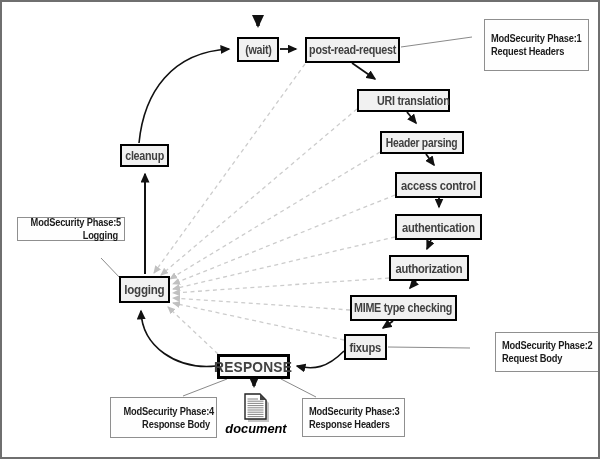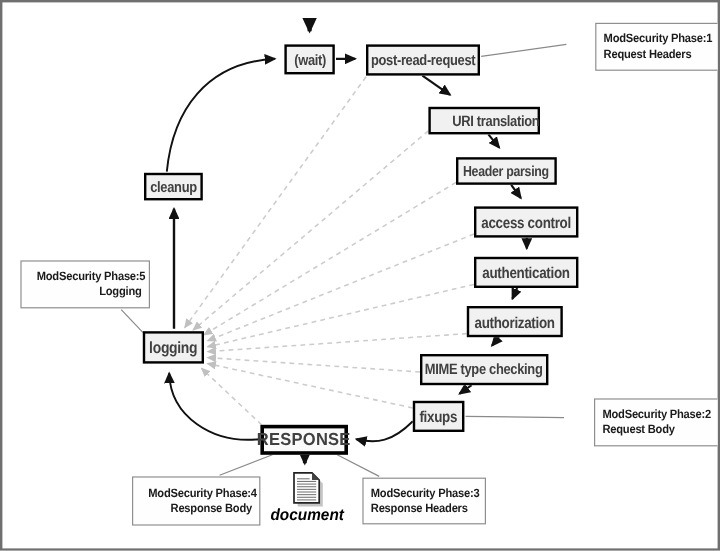--- a/index.html
+++ b/index.html
@@ -149,40 +149,40 @@
     </div>
 
   <div class="node" style="left:117px; top:274px; width:51px;  height:27px; font-size:13.5px;">
     <span class="lbl">logging</span>
     </div>
 
   <div class="node" style="left:118px; top:142px; width:49px;  height:23px; font-size:12.5px;">
     <span class="lbl">cleanup</span>
     </div>
 
-  <div class="ann" style="left:494px; top:17px;  width:105px; height:40px;">
+  <div class="ann" style="left:482px; top:17px;  width:105px; height:52px;">
     <span class="t">ModSecurity Phase:1</span>
     <span class="t">Request Headers</span>
   </div>
 
   <div class="ann" style="left:493px; top:330px; width:105px; height:40px;">
     <span class="t">ModSecurity Phase:2</span>
     <span class="t">Request Body</span>
   </div>
 
   <div class="ann" style="left:300px; top:396px; width:103px; height:39px;">
     <span class="t">ModSecurity Phase:3</span>
     <span class="t">Response Headers</span>
   </div>
 
   <div class="ann right" style="left:108px; top:395px; width:107px; height:41px;">
     <span class="t">ModSecurity Phase:4</span>
     <span class="t">Response Body</span>
   </div>
 
-  <div class="ann right" style="left:15px; top:215px; width:108px; height:40px;">
+  <div class="ann right" style="left:15px; top:215px; width:108px; height:24px;">
     <span class="t">ModSecurity Phase:5</span>
     <span class="t">Logging</span>
   </div>
 
   <div class="doc-label">document</div>
 
 </div>
 
 </body></html>

